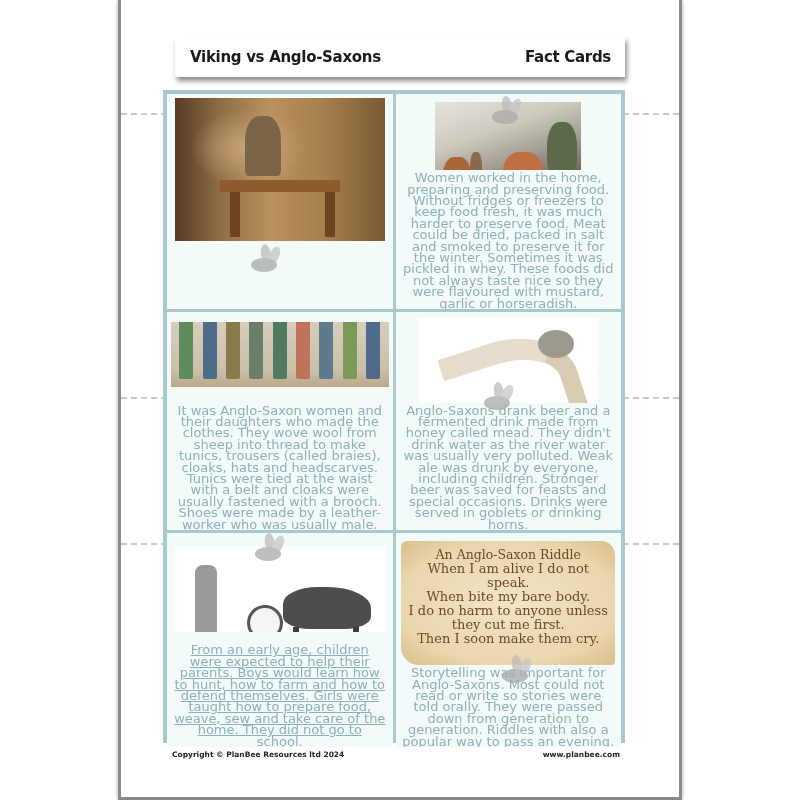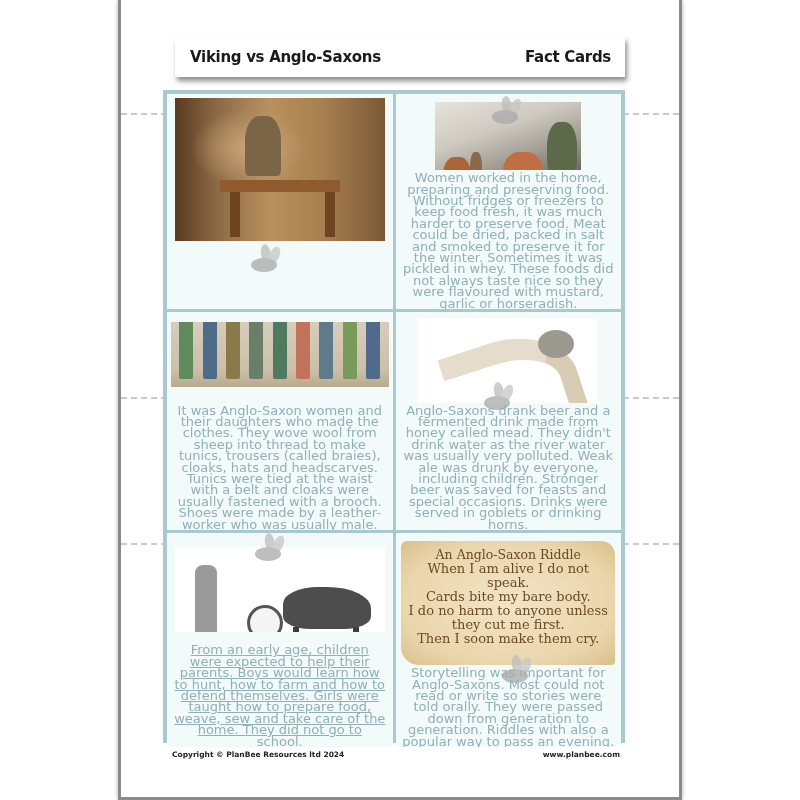--- a/index.html
+++ b/index.html
@@ -236,21 +236,21 @@
       <div class="wing1"></div>
         <div class="wing2"></div>
         <div class="body"></div>
     </div>
   </div>
 
   <div class="card">
     <div class="riddle-box">
       <div class="riddle-title">An Anglo-Saxon Riddle</div>
       <div class="riddle-line">When I am alive I do not speak.</div>
-      <div class="riddle-line">Cards bite my bare body.</div>
+      <div class="riddle-line">When bite my bare body.</div>
       <div class="riddle-line">I do no harm to anyone unless they cut me first.</div>
       <div class="riddle-line">Then I soon make them cry.</div>
     </div>
     <div class="card-text">Storytelling was important for Anglo-Saxons. Most could not read or write so stories were told orally. They were passed down from generation to generation. Riddles with also a popular way to pass an evening.</div>
     <div class="bee" style="left:100px; top:122px;">
       <div class="wing1"></div>
         <div class="wing2"></div>
         <div class="body"></div>
     </div>
   </div>

